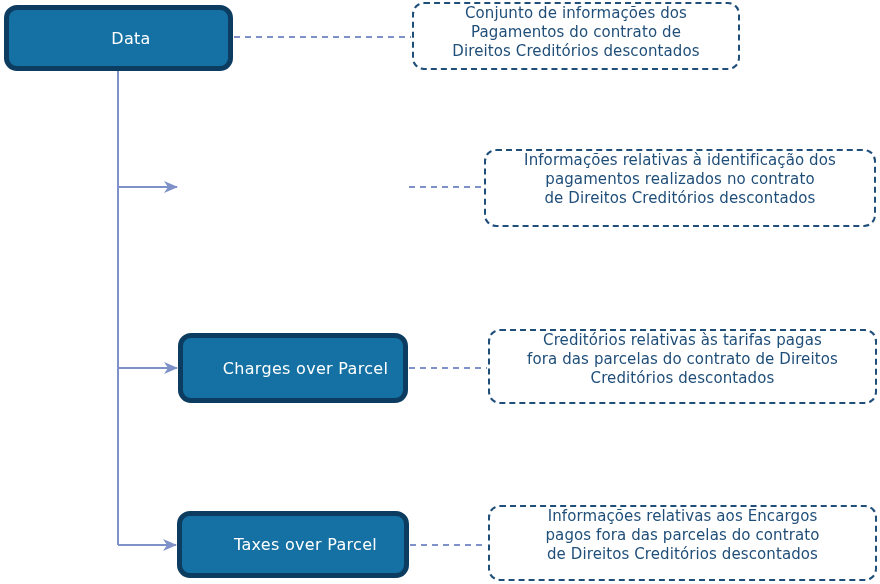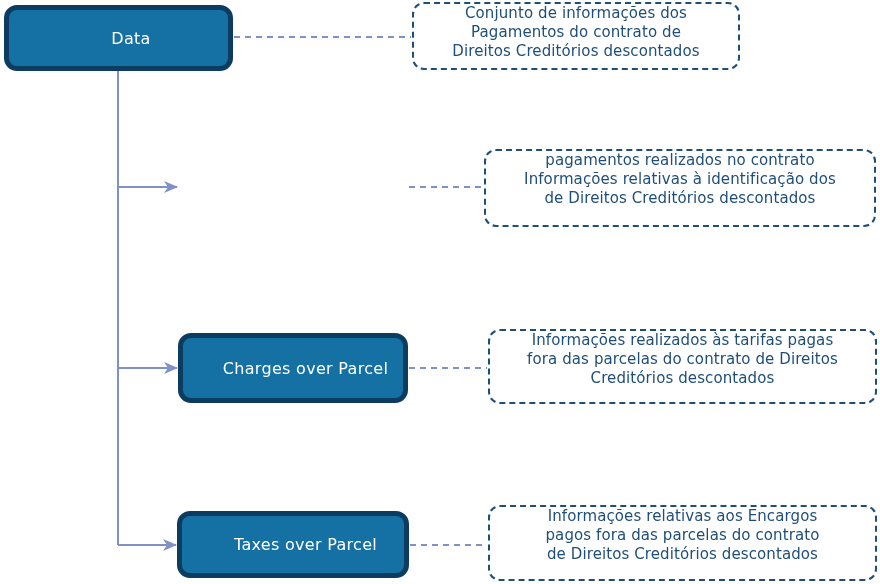--- a/index.html
+++ b/index.html
@@ -109,27 +109,27 @@
     <span>Taxes over Parcel</span>
   </div>
 
   <div class="annotation annotation-1">
     <span>Conjunto de informações dos</span>
     <span>Pagamentos do contrato de</span>
     <span>Direitos Creditórios descontados</span>
   </div>
 
   <div class="annotation annotation-2">
+    <span>Informações relativas à identificação dos</span>
     <span>pagamentos realizados no contrato</span>
-    <span>Informações relativas à identificação dos</span>
     <span>de Direitos Creditórios descontados</span>
   </div>
 
   <div class="annotation annotation-3">
-    <span>Informações realizados às tarifas pagas</span>
+    <span>Creditórios relativas às tarifas pagas</span>
     <span>fora das parcelas do contrato de Direitos</span>
     <span>Creditórios descontados</span>
   </div>
 
   <div class="annotation annotation-4">
     <span>Informações relativas aos Encargos</span>
     <span>pagos fora das parcelas do contrato</span>
     <span>de Direitos Creditórios descontados</span>
   </div>
 

